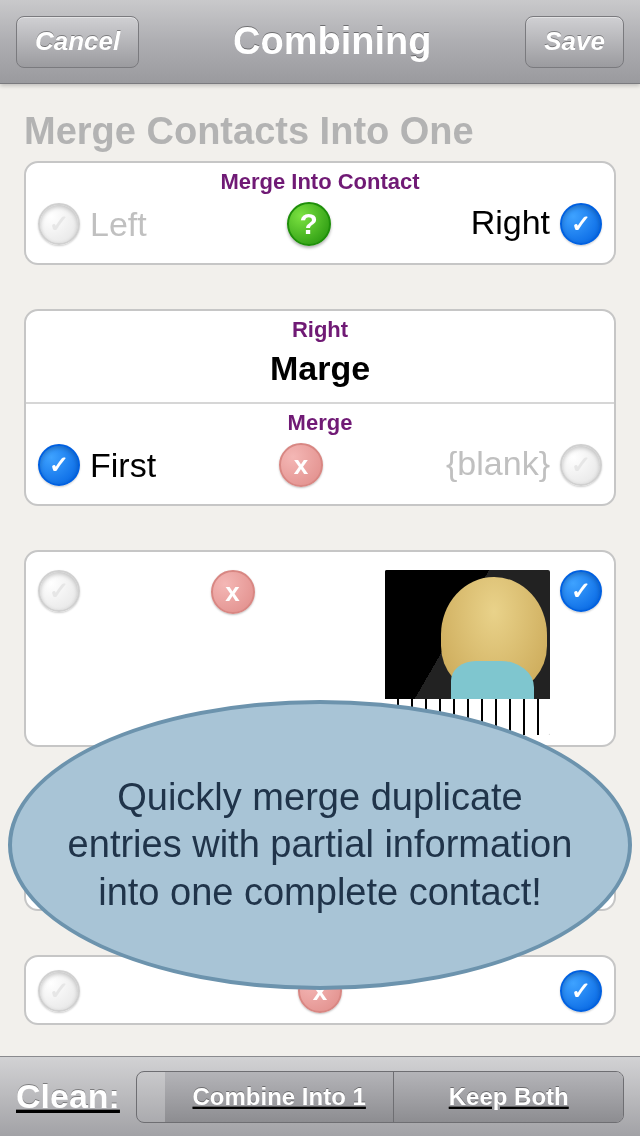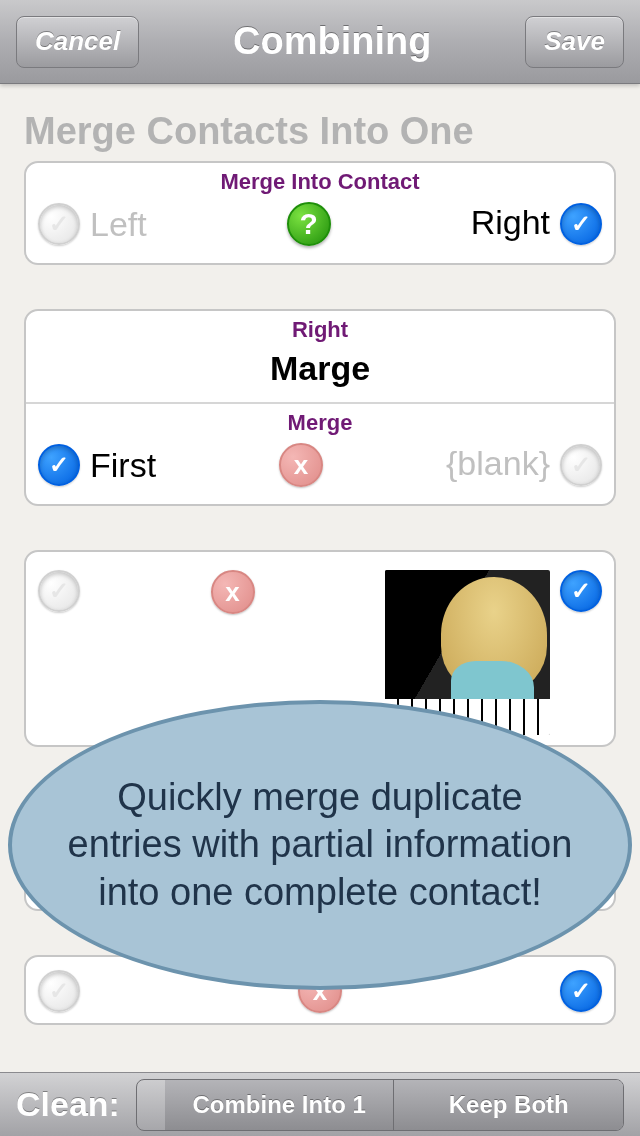--- a/index.html
+++ b/index.html
@@ -117,26 +117,27 @@
     linear-gradient(120deg,#000 0%,#000 40%,transparent 40%),
     radial-gradient(circle at 62% 36%, #f4d9b5 0 20%, transparent 21%),
     linear-gradient(to top,#fff 0 18%,transparent 18%);
 }
 .photo .hair { position:absolute; left:34%; top:4%; width:64%; height:70%; background:radial-gradient(ellipse at 50% 30%,#e9d28a,#c9a654); border-radius:50% 50% 40% 40%; }
 .photo .scarf { position:absolute; left:40%; top:55%; width:50%; height:40%; background:#7fc6cf; border-radius:30% 40% 20% 30%; }
 .photo .keys { position:absolute; left:0; bottom:0; width:100%; height:22%; background:repeating-linear-gradient(90deg,#fff 0 12px,#000 12px 14px); }
 
 .toolbar {
   position:absolute; left:0; right:0; bottom:0;
-  height:64px;
+  height:80px;
   background:linear-gradient(to bottom,#d2d2d4,#a2a2a6);
   border-top:1px solid #8a8a8e;
   display:flex; align-items:center;
   padding:0 16px;
   gap:16px;
+  text-decoration:underline;
 }
 .toolbar-label {
   font-size:34px; font-weight:bold; color:#fff;
   text-shadow:0 -1px 0 rgba(0,0,0,.35);
   flex:0 0 auto;
 }
 .seg {
   flex:1; display:flex; height:52px;
   border:1px solid #6e6e72; border-radius:8px; overflow:hidden;padding-left:28px;
 }

